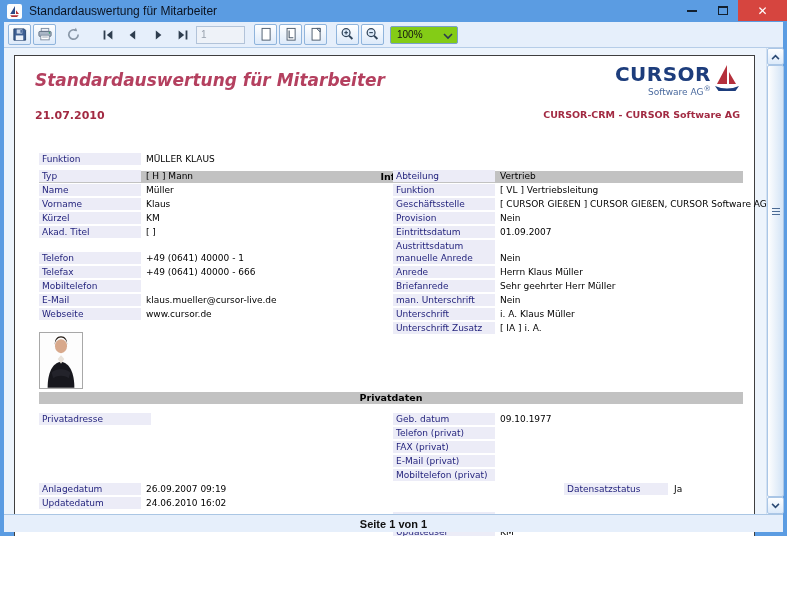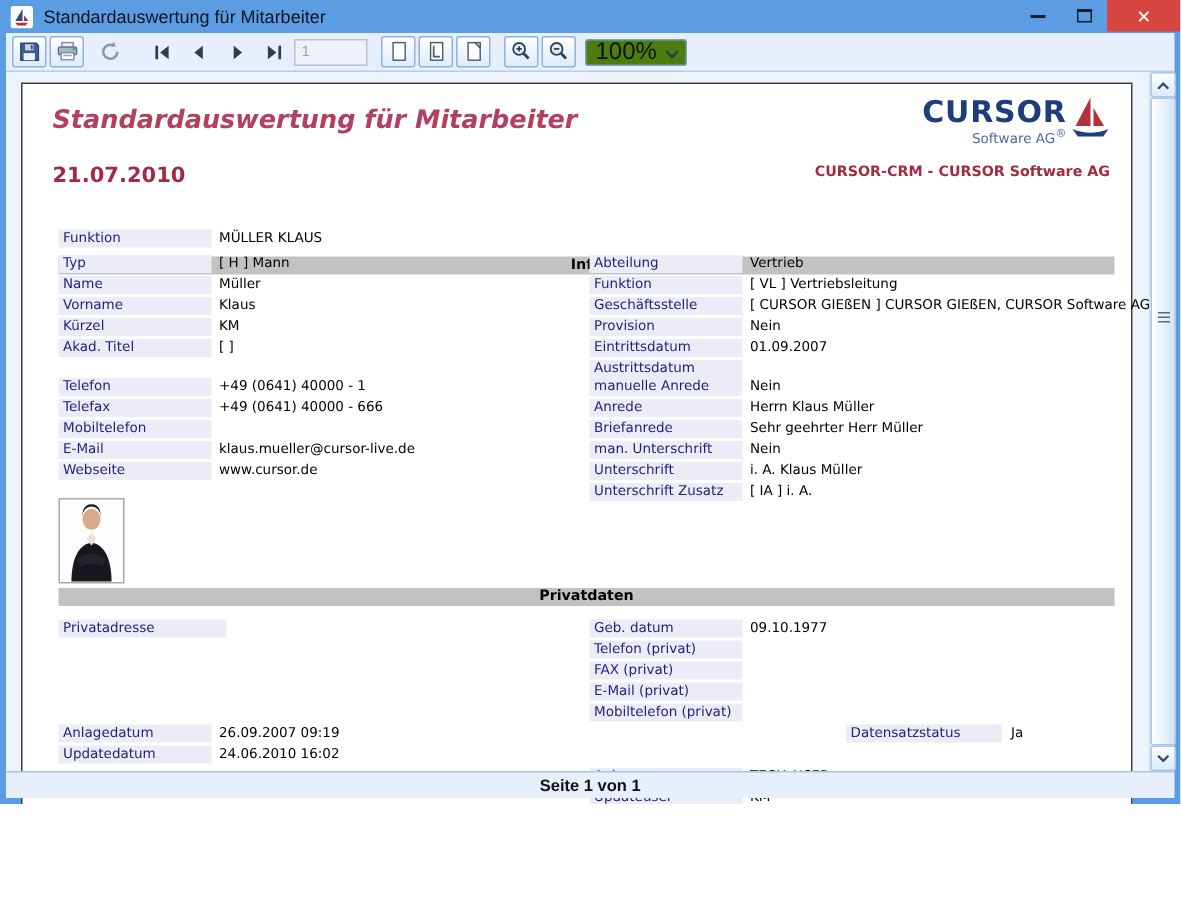--- a/index.html
+++ b/index.html
@@ -12,28 +12,28 @@
   .win-controls{position:absolute;top:0;right:0;height:21px;display:flex;}
   .wc{width:31px;height:21px;display:flex;align-items:center;justify-content:center;cursor:default;}
   .wc-min span{display:block;width:10px;height:2px;background:#13202f;}
   .wc-max span{display:block;width:10px;height:9px;border:1px solid #13202f;border-top-width:2px;}
   .wc-close{width:49px;background:#d6453f;color:#fff;font-size:12px;}
   
   .toolbar{position:absolute;top:22px;left:4px;right:4px;height:26px;background:#e6effb;border-bottom:1px solid #b6cde8;display:flex;align-items:center;}
   .tbtn{width:23px;height:21px;border:1px solid #8fb4dc;border-radius:2px;background:linear-gradient(#ffffff,#ddeafa);display:flex;align-items:center;justify-content:center;flex:0 0 auto;}
   .tflat{width:23px;height:21px;display:flex;align-items:center;justify-content:center;flex:0 0 auto;}
   .pagefield{width:49px;height:18px;border:1px solid #b2c3d9;background:#eef2f8;color:#98a1ad;font-size:10px;padding:0 0 0 4px;font-family:"Liberation Sans",sans-serif;flex:0 0 auto;}
-  .zoomdd{position:relative;width:68px;height:18px;border:1px solid #7aa0cc;border-radius:2px;background:#4d7c0f;font-size:16px;color:#111;display:flex;align-items:center;padding-left:6px;flex:0 0 auto;}
+  .zoomdd{position:relative;width:68px;height:18px;border:1px solid #7aa0cc;border-radius:2px;background:#84cc16;font-size:10px;color:#111;display:flex;align-items:center;padding-left:6px;flex:0 0 auto;}
   .zoomdd svg{position:absolute;right:4px;top:6px;}
   
   .content{position:absolute;top:48px;left:4px;right:4px;bottom:22px;background:#edf4fc;}
   .page{position:absolute;left:10px;top:7px;width:741px;height:520px;background:#fff;border:1px solid #3f3f3f;font-family:"DejaVu Sans",sans-serif;color:#000;}
   .abs{position:absolute;}
   .r-title{left:20px;top:14px;font-size:17px;font-weight:bold;font-style:italic;color:#b4405f;white-space:nowrap;}
-  .r-date{left:20px;top:53px;font-size:14px;font-weight:bold;color:#a22a42;}
+  .r-date{left:20px;top:53px;font-size:11px;font-weight:bold;color:#a22a42;}
   .r-logo{top:8px;right:14px;display:flex;align-items:flex-start;}
   .logo-text{text-align:right;line-height:1;}
   .logo-brand{font-size:20px;font-weight:bold;color:#1d3d7c;letter-spacing:.5px;}
   .logo-sub{font-size:9px;color:#4a6a9e;margin-top:1px;}
   .r-company{top:53px;right:14px;font-size:9.5px;font-weight:bold;color:#a22a42;white-space:nowrap;}
   .secbar{left:24px;width:704px;height:12px;background:#c2c2c2;text-align:center;font-size:9.5px;font-weight:bold;line-height:12px;color:#000;}
   .rows{position:absolute;}
   .frow{position:relative;height:14px;width:100%;}
   .flabel{position:absolute;left:0;top:0;width:102px;height:12px;background:#ececf7;color:#1f1f7a;font-size:9px;line-height:12px;padding-left:3px;white-space:nowrap;overflow:hidden;}
   .fvalue{position:absolute;left:107px;top:0;font-size:9px;line-height:12px;white-space:nowrap;color:#000;}

